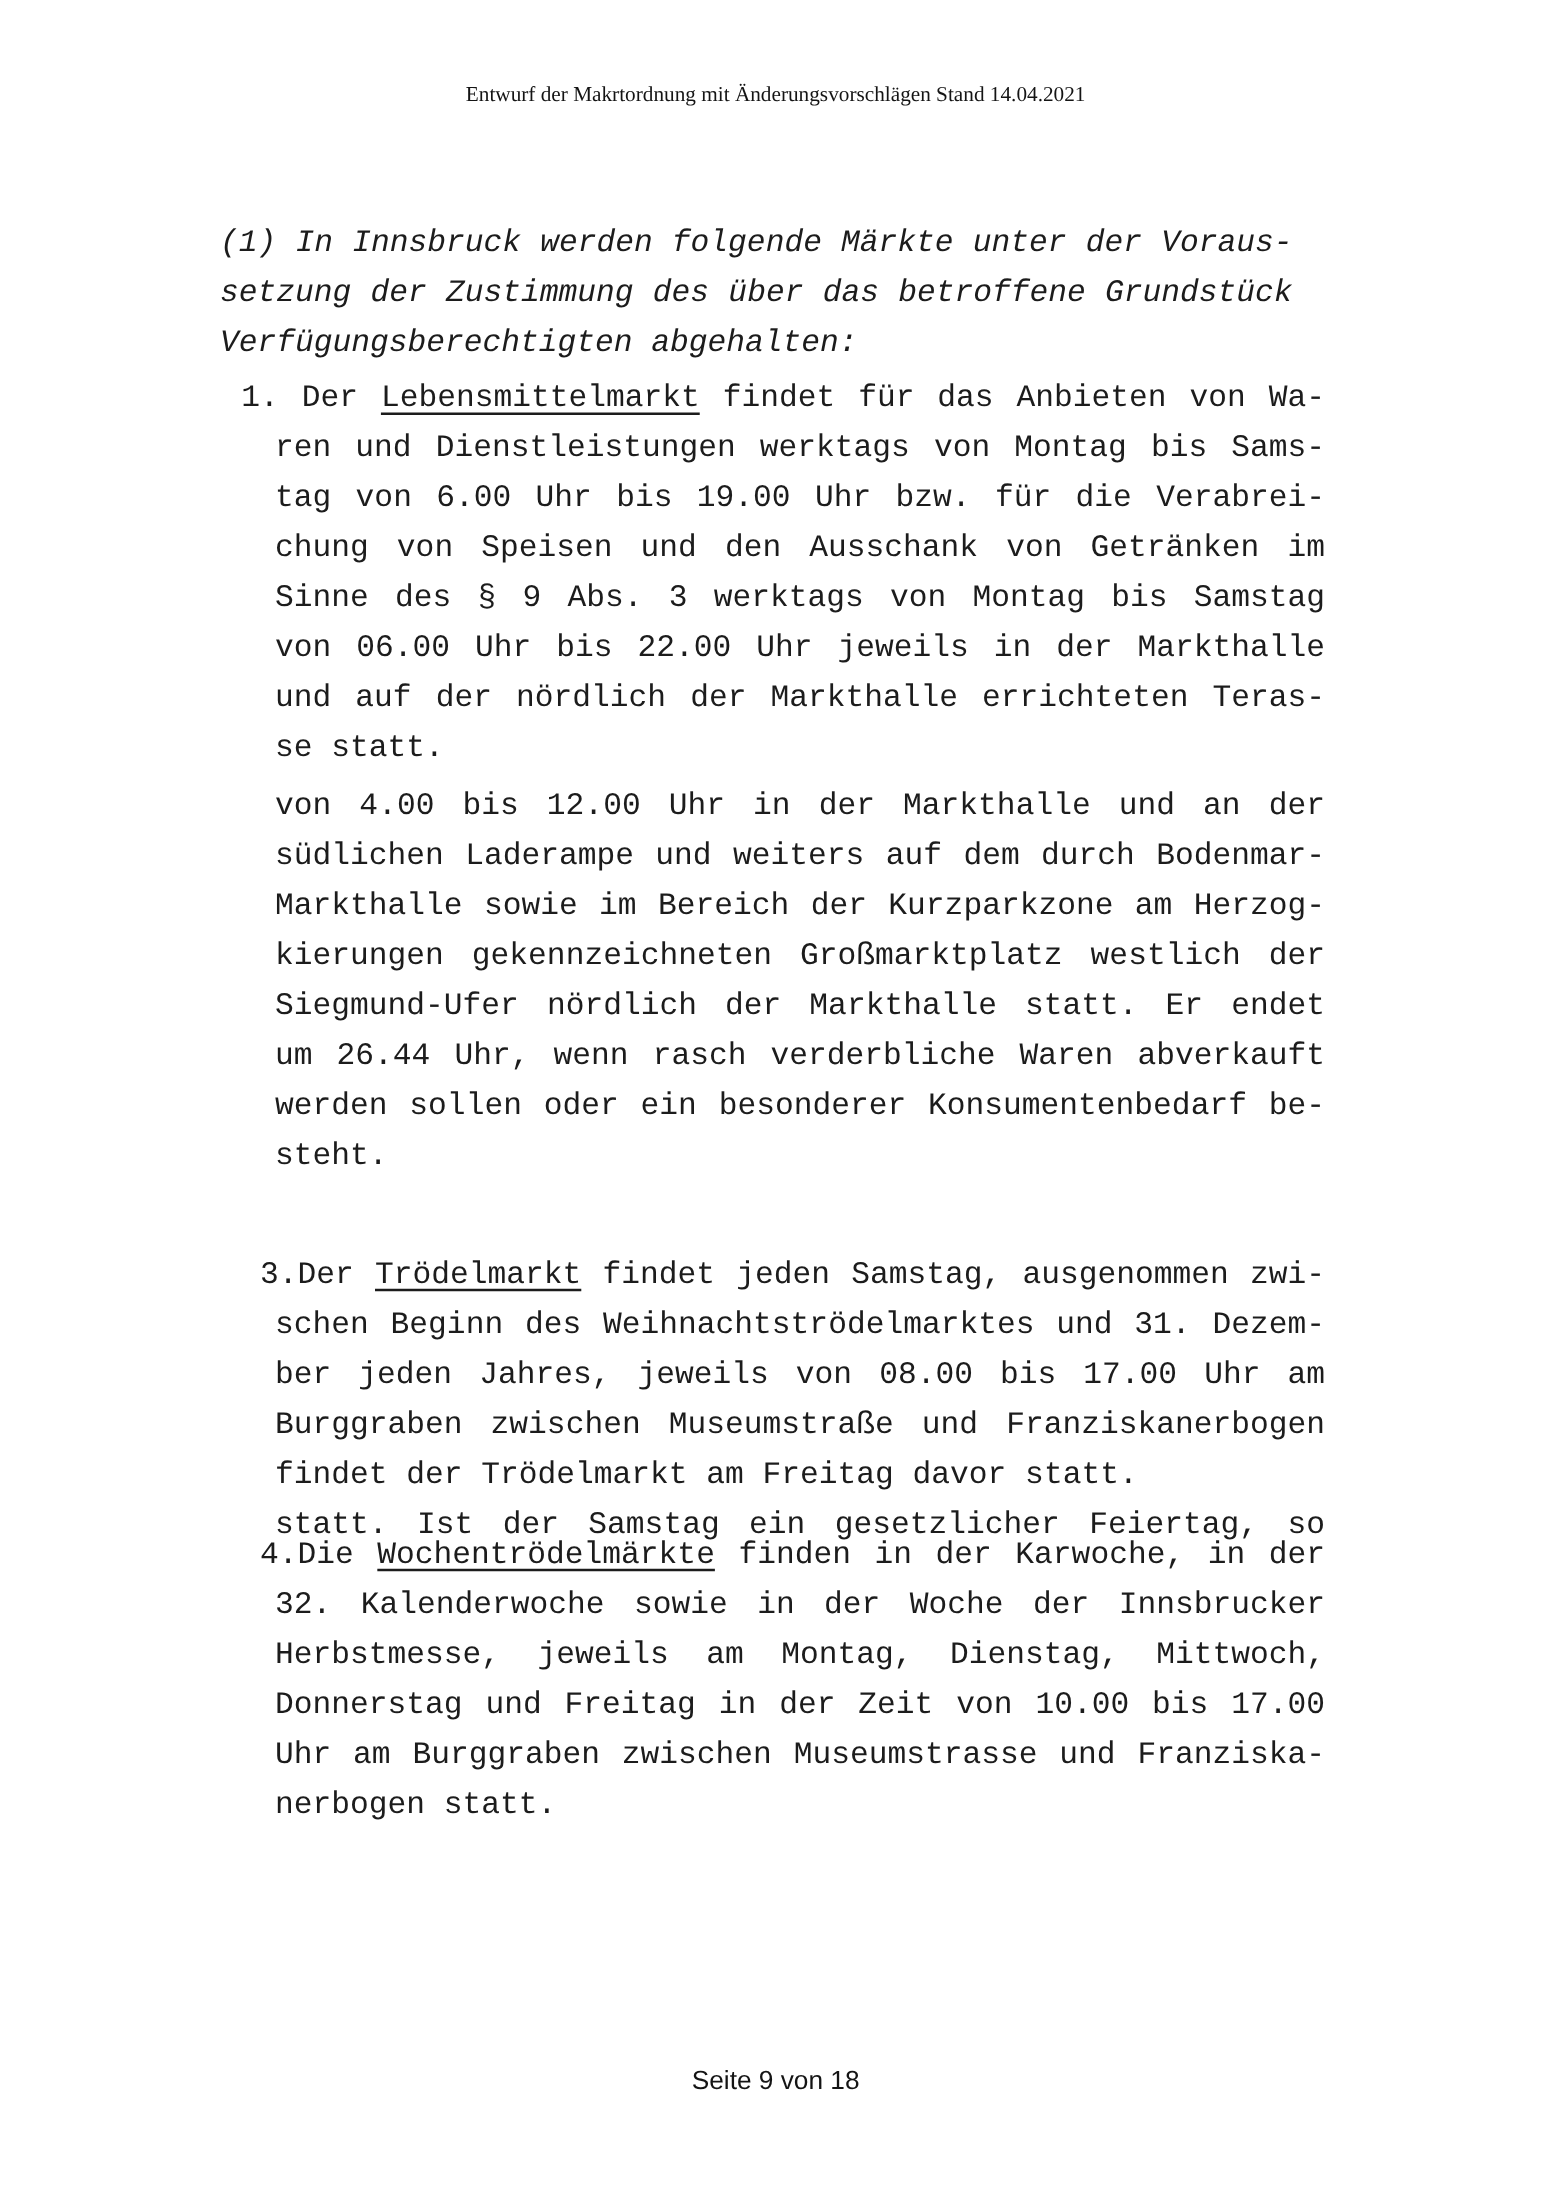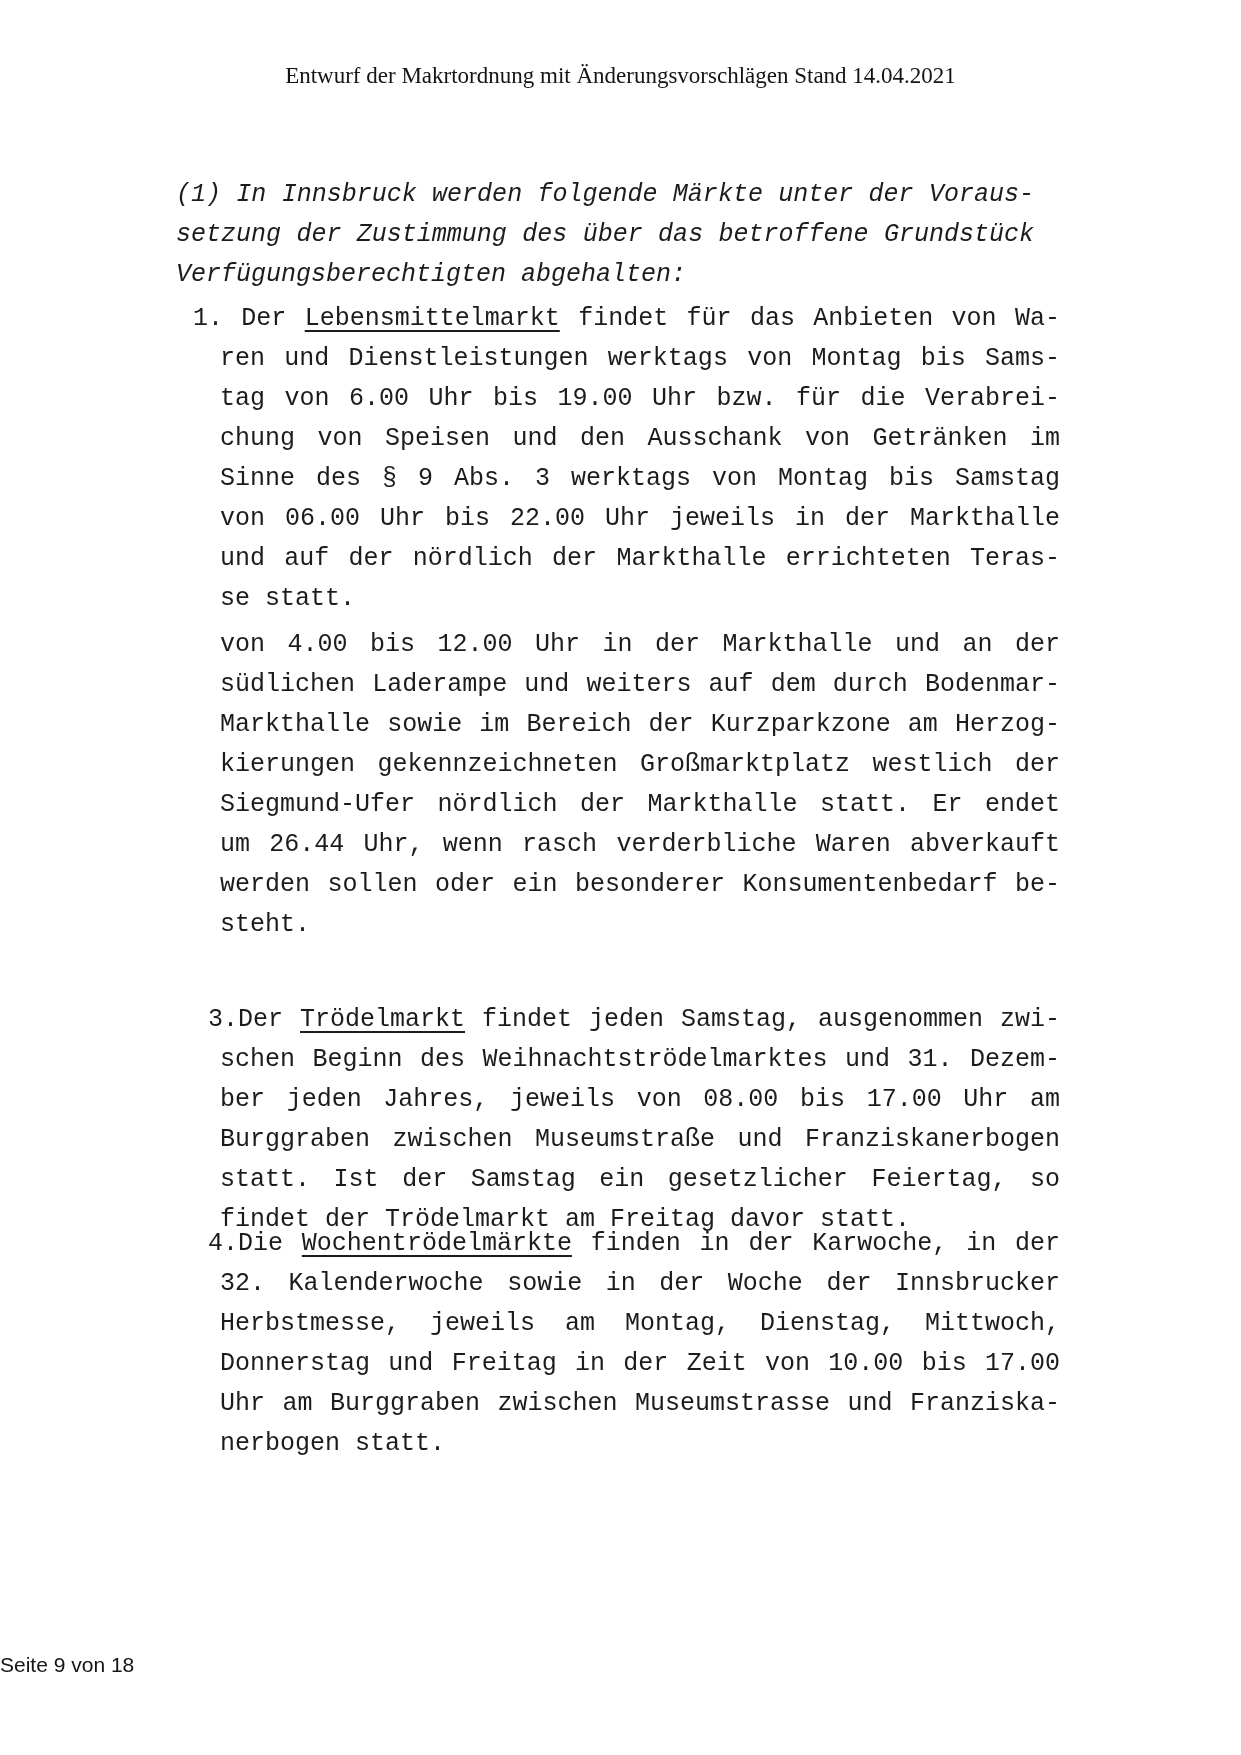--- a/index.html
+++ b/index.html
@@ -15,21 +15,21 @@
     overflow: hidden;
     color: #1c1c1c;
   }
   .doc-header {
     position: absolute;
     top: 62px;
     left: 0;
     width: 1241px;
     text-align: center;
     font-family: "Liberation Serif", "DejaVu Serif", serif;
-    font-size: 23px;
+    font-size: 17px;
     line-height: 28px;
     color: #141414;
   }
   .body-text {
     font-family: "Liberation Mono", "DejaVu Sans Mono", monospace;
     font-size: 25px;
     color: #1c1c1c;
   }
   .intro {
     position: absolute;
@@ -64,20 +64,21 @@
   .ul-term {
     text-decoration: underline;
     text-decoration-thickness: 2px;
     text-underline-offset: 5px;
   }
   .doc-footer {
     position: absolute;
     top: 1652px;
     left: 0;
     width: 1241px;
+    text-align: center;
     font-family: "Liberation Sans", "DejaVu Sans", sans-serif;
     font-size: 21px;
     line-height: 26px;
     color: #141414;
   }
 </style>
 </head>
 <body>
 
 <div class="page">
@@ -110,22 +111,22 @@
       <div class="line">um 26.44 Uhr, wenn rasch verderbliche Waren abverkauft</div>
       <div class="line">werden sollen oder ein besonderer Konsumentenbedarf be-</div>
       <div class="line last-line">steht.</div>
     </div>
 
   <div class="body-text market-item" style="top:1000px">
       <div class="line first-narrow">3.Der <span class="ul-term">Trödelmarkt</span> findet jeden Samstag, ausgenommen zwi-</div>
       <div class="line">schen Beginn des Weihnachtströdelmarktes und 31. Dezem-</div>
       <div class="line">ber jeden Jahres, jeweils von 08.00 bis 17.00 Uhr am</div>
       <div class="line">Burggraben zwischen Museumstraße und Franziskanerbogen</div>
+      <div class="line last-line">findet der Trödelmarkt am Freitag davor statt.</div>
       <div class="line">statt. Ist der Samstag ein gesetzlicher Feiertag, so</div>
-      <div class="line last-line">findet der Trödelmarkt am Freitag davor statt.</div>
     </div>
 
   <div class="body-text market-item" style="top:1224px">
       <div class="line first-narrow">4.Die <span class="ul-term">Wochentrödelmärkte</span> finden in der Karwoche, in der</div>
       <div class="line">32. Kalenderwoche sowie in der Woche der Innsbrucker</div>
       <div class="line">Herbstmesse, jeweils am Montag, Dienstag, Mittwoch,</div>
       <div class="line">Donnerstag und Freitag in der Zeit von 10.00 bis 17.00</div>
       <div class="line">Uhr am Burggraben zwischen Museumstrasse und Franziska-</div>
       <div class="line last-line">nerbogen statt.</div>
     </div>

